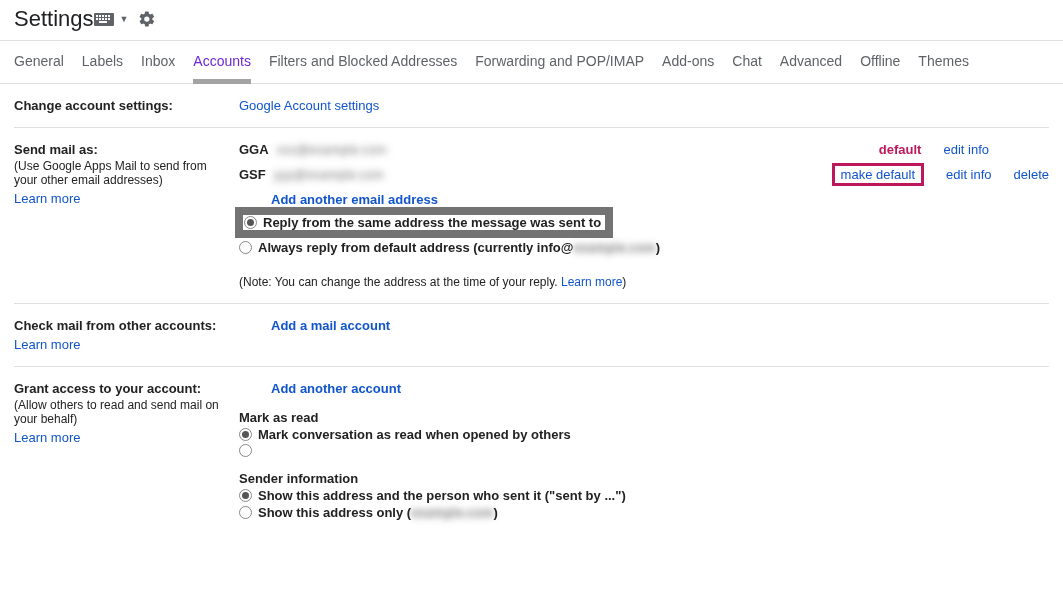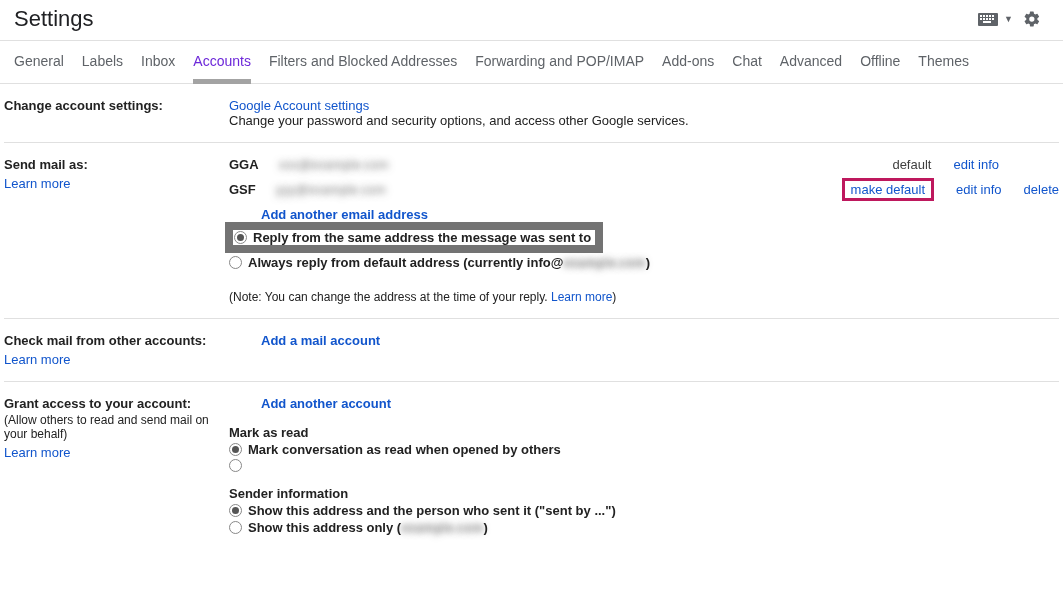--- a/index.html
+++ b/index.html
@@ -1,40 +1,40 @@
 <!DOCTYPE html>
 <html><head>
 <meta charset="utf-8">
 <style>
   * { box-sizing: border-box; }
   html, body { margin:0; padding:0; font-family: Arial, Helvetica, sans-serif; font-size:13px; color:#222; background:#fff; width:1063px; }
-  .topbar { display:flex; justify-content:space-between; align-items:center; padding:6px 14px 0 14px; }
+  .topbar { display:flex; justify-content:flex-start; align-items:center; padding:6px 14px 0 14px; }
   .title { font-size:22px; font-weight:400; color:#202124; }
   .top-icons { display:flex; align-items:center; gap:10px; color:#5f6368; padding-right:8px; }
   .keyboard-icon { display:flex; align-items:center; }
   .dropdown-arrow { font-size:9px; color:#5f6368; margin-left:-4px; }
   .gear-icon svg { display:block; }
   hr.divider { border:none; border-top:1px solid #e0e0e0; margin:8px 0 0 0; }
   .tabs { display:flex; gap:18px; padding:4px 14px 0 14px; border-bottom:1px solid #e0e0e0; }
   .tab { padding:8px 0 10px 0; color:#5f6368; cursor:pointer; font-size:14px; }
   .tab.active { color:#6d28d9; border-bottom:5px solid #a3a3a3; margin-bottom:-1px; font-weight:400; }
-  .content { padding:0 4px; }
+  .content { padding:0 14px; }
   .section { display:flex; border-bottom:1px solid #e0e0e0; padding:14px 0; }
   .section:last-child { border-bottom:none; }
   .section-label { width:225px; flex-shrink:0; padding-right:10px; }
   .section-label .lbl { font-weight:700; font-size:13px; }
   .section-label .sub { font-size:12px; color:#222; margin-top:2px; }
   .section-body { flex:1; font-size:13px; }
   .link { color:#1155cc; cursor:pointer; }
   .bold-link { color:#1155cc; font-weight:700; cursor:pointer;margin-left:32px; }
   .row { display:flex; align-items:center; margin-bottom:6px; }
-  .row .name { font-weight:700; margin-right:20px; }
+  .row .name { font-weight:700; margin-right:8px; }
   .blur { color:transparent; text-shadow: 0 0 7px rgba(80,80,80,0.8); user-select:none; }
   .actions { display:flex; gap:22px; align-items:center; font-size:13px; margin-left:auto; white-space:nowrap; }
-  .default-txt { color:#404040; font-weight:400; }
+  .default-txt { color:#be185d; font-weight:700; }
   .red-box { border:3px solid #be185d; padding:1px 6px; display:inline-flex; align-items:center;justify-content:flex-end; }
   .radio { appearance:none; width:13px; height:13px; border:1px solid #888; border-radius:50%; margin:0 6px 0 0; position:relative; vertical-align:middle; flex-shrink:0; }
   .radio.checked::after { content:""; position:absolute; top:2px; left:2px; width:7px; height:7px; background:#555; border-radius:50%; }
   .radio-row { display:flex; align-items:center; margin:2px 0; }
   .radio-label { font-weight:700; }
   .note { font-size:12px; color:#222; margin-top:20px; }
   .subhead { font-weight:700; margin-top:14px; margin-bottom:2px; }
   .highlight-row1 { display:flex; align-items:center; border:8px solid #737373; padding:0 4px 0 1px; margin-left:-4px; width:fit-content; }
 </style>
 </head>
@@ -84,27 +84,27 @@
 </div>
 
 <div class="content">
 
   <div class="section">
     <div class="section-label">
       <div class="lbl">Change account settings:</div>
     </div>
     <div class="section-body">
       <div><span class="link">Google Account settings</span></div>
-      <div>Change your password and security options, and access other Google services.</div>
     </div>
   </div>
 
   <div class="section">
     <div class="section-label">
       <div class="lbl">Send mail as:</div>
+      <div class="sub">(Use Google Apps Mail to send from your other email addresses)</div>
       <div style="margin-top:4px;"><span class="link">Learn more</span></div>
     </div>
     <div class="section-body">
       <div class="row">
         <span class="name">GGA</span>
         <span class="blur">xxx@example.com</span>
         <div class="actions">
           <span class="default-txt">default</span>
           <span class="link">edit info</span>
           <span style="width:38px;"></span>

